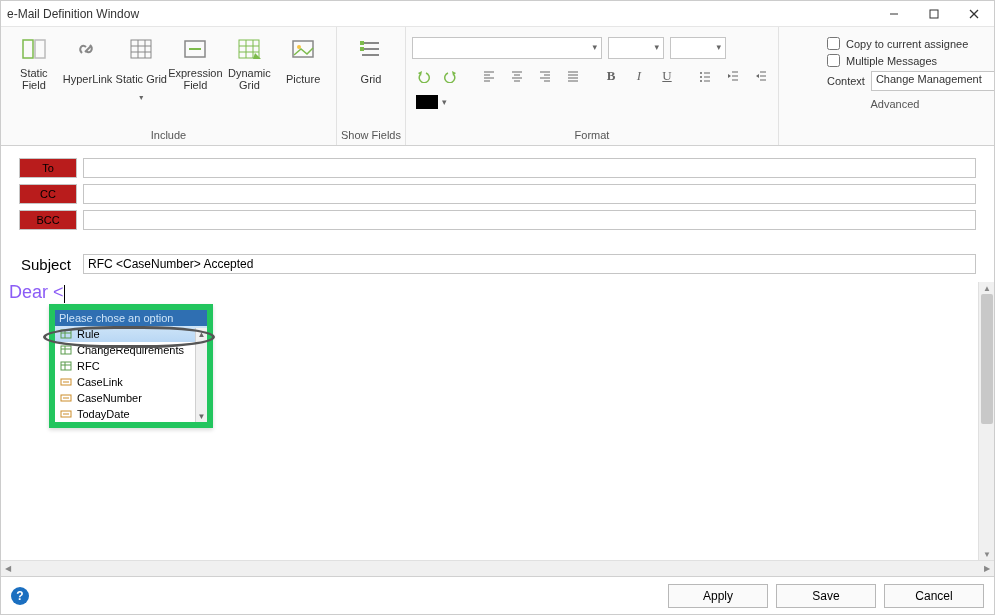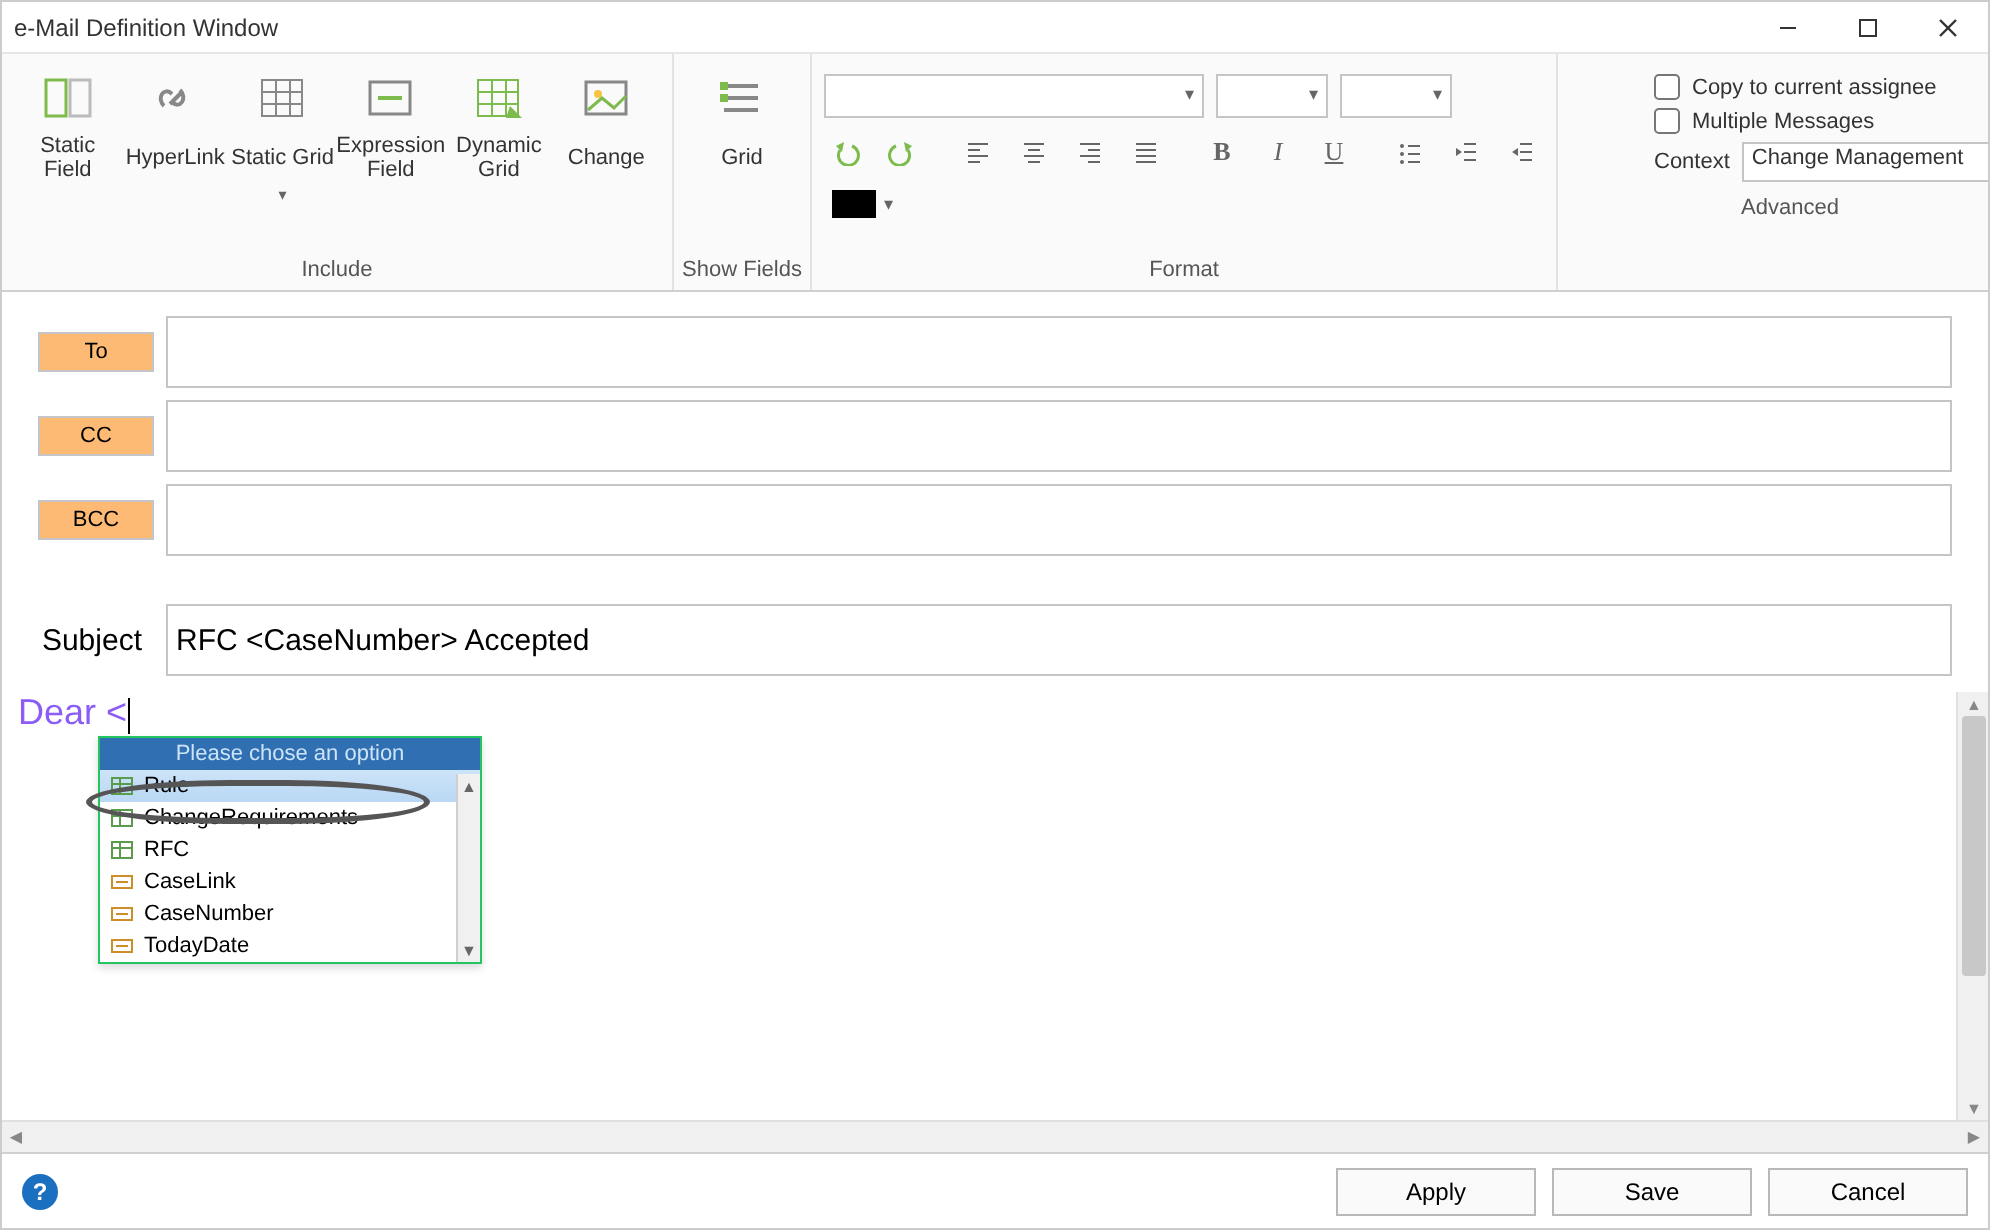--- a/index.html
+++ b/index.html
@@ -29,31 +29,31 @@
 .adv-right { padding: 10px 10px 0 10px; }
 .adv-row { display: flex; align-items: center; gap: 6px; font-size: 11px; color: #333; margin-bottom: 4px; margin-left: 38px; }
 .adv-row input[type=checkbox] { width: 13px; height: 13px; }
 .adv-row .ctxlabel { width: 44px; }
 .adv-combo { flex: 1; height: 20px; border: 1px solid #c5c5c5; font-size: 11px; padding: 1px 4px; position: relative; min-width: 150px; background: #fff; }
 .adv-combo .arrow { position: absolute; right: 4px; top: 3px; font-size: 9px; color: #666; }
 
 
 .fields { padding: 6px 18px 2px 18px; }
 .field-row { display: flex; align-items: center; margin-bottom: 6px; gap: 6px; }
-.field-row .btn { width: 58px; height: 20px; border: 1px solid #c5c5c5; font-size: 11px; display: flex; align-items: center; justify-content: center; background: #fdba74; cursor: pointer; }
+.field-row .btn { width: 58px; height: 20px; border: 1px solid #c5c5c5; font-size: 11px; display: flex; align-items: center; justify-content: center; background: #b91c1c; cursor: pointer; }
 .field-row .lbl { width: 58px; font-size: 15px; text-align: right; padding-right: 6px; }
-.field-row .inp { flex: 1; height: 36px; border: 1px solid #c5c5c5; font-size: 15px; padding: 1px 4px; }
+.field-row .inp { flex: 1; height: 20px; border: 1px solid #c5c5c5; font-size: 12px; padding: 1px 4px; }
 
 
 .editor-wrap { position: relative; flex: 1; overflow: hidden; }
 .editor { padding: 0 8px; font-size: 18px; color: #8b5cf6; font-family: "Times New Roman", serif; }
 .editor .cursor { display: inline-block; width: 1px; height: 18px; background: #000; vertical-align: middle; }
 
 
-.acbox { position: absolute; left: 48px; top: 22px; width: 192px; border: 1px solid #22c55e; background: #fff; font-size: 11px; box-shadow: 0 2px 4px rgba(0,0,0,0.15); text-align: center; }
+.acbox { position: absolute; left: 48px; top: 22px; width: 164px; border: 6px solid #22c55e; background: #fff; font-size: 11px; box-shadow: 0 2px 4px rgba(0,0,0,0.15); }
 .acbox .ac-hdr { background: #2f6fb2; color: #cde4f8; font-size: 11px; padding: 2px 4px; }
 .acbox .ac-item { display: flex; align-items: center; gap: 4px; padding: 2px 4px; cursor: pointer; position: relative; }
 .acbox .ac-item .ico { width: 14px; height: 12px; display: inline-flex; align-items: center; justify-content: center; }
 .acbox .ac-item.sel { background: linear-gradient(#cde4f8,#b9d7f4); }
 .acbox .ac-item.sel::after { content: ""; position: absolute; right: 3px; top: 50%; transform: translateY(-50%); border-left: 4px solid #666; border-top: 3px solid transparent; border-bottom: 3px solid transparent; }
 .ac-ellipse { position: absolute; left: 42px; top: 44px; width: 172px; height: 22px; border: 3px solid #555; border-radius: 50%/60%; pointer-events: none; }
 .acbox-scroll { position: absolute; right: 0; top: 18px; bottom: 0; width: 12px; background: #f0f0f0; border-left: 1px solid #d0d0d0; }
 .acbox-scroll .up, .acbox-scroll .dn { height: 12px; display: flex; align-items: center; justify-content: center; font-size: 8px; color: #666; }
 .acbox-scroll .dn { position: absolute; bottom: 0; width: 100%; }
 
@@ -159,21 +159,21 @@
 Grid</span>
       </div>
       <div class="rbtn">
         <div class="icon">
           <svg width="28" height="28" viewBox="0 0 28 28">
               <rect x="4" y="6" width="20" height="16" fill="none" stroke="#888" stroke-width="1.5"></rect>
               <circle cx="10" cy="12" r="2" fill="#f6c342"></circle>
               <polyline points="5,20 12,14 18,19 24,13" fill="none" stroke="#7dbb4c" stroke-width="1.5"></polyline>
             </svg>
         </div>
-        <span class="txt">Change</span>
+        <span class="txt">Picture</span>
       </div>
     </div>
     <div class="label">Include</div>
   </div>
 
   <div class="ribbon-group" style="width:72px;">
     <div class="body" style="justify-content:center;">
       <div class="rbtn">
         <div class="icon">
           <svg width="28" height="28" viewBox="0 0 28 28">

